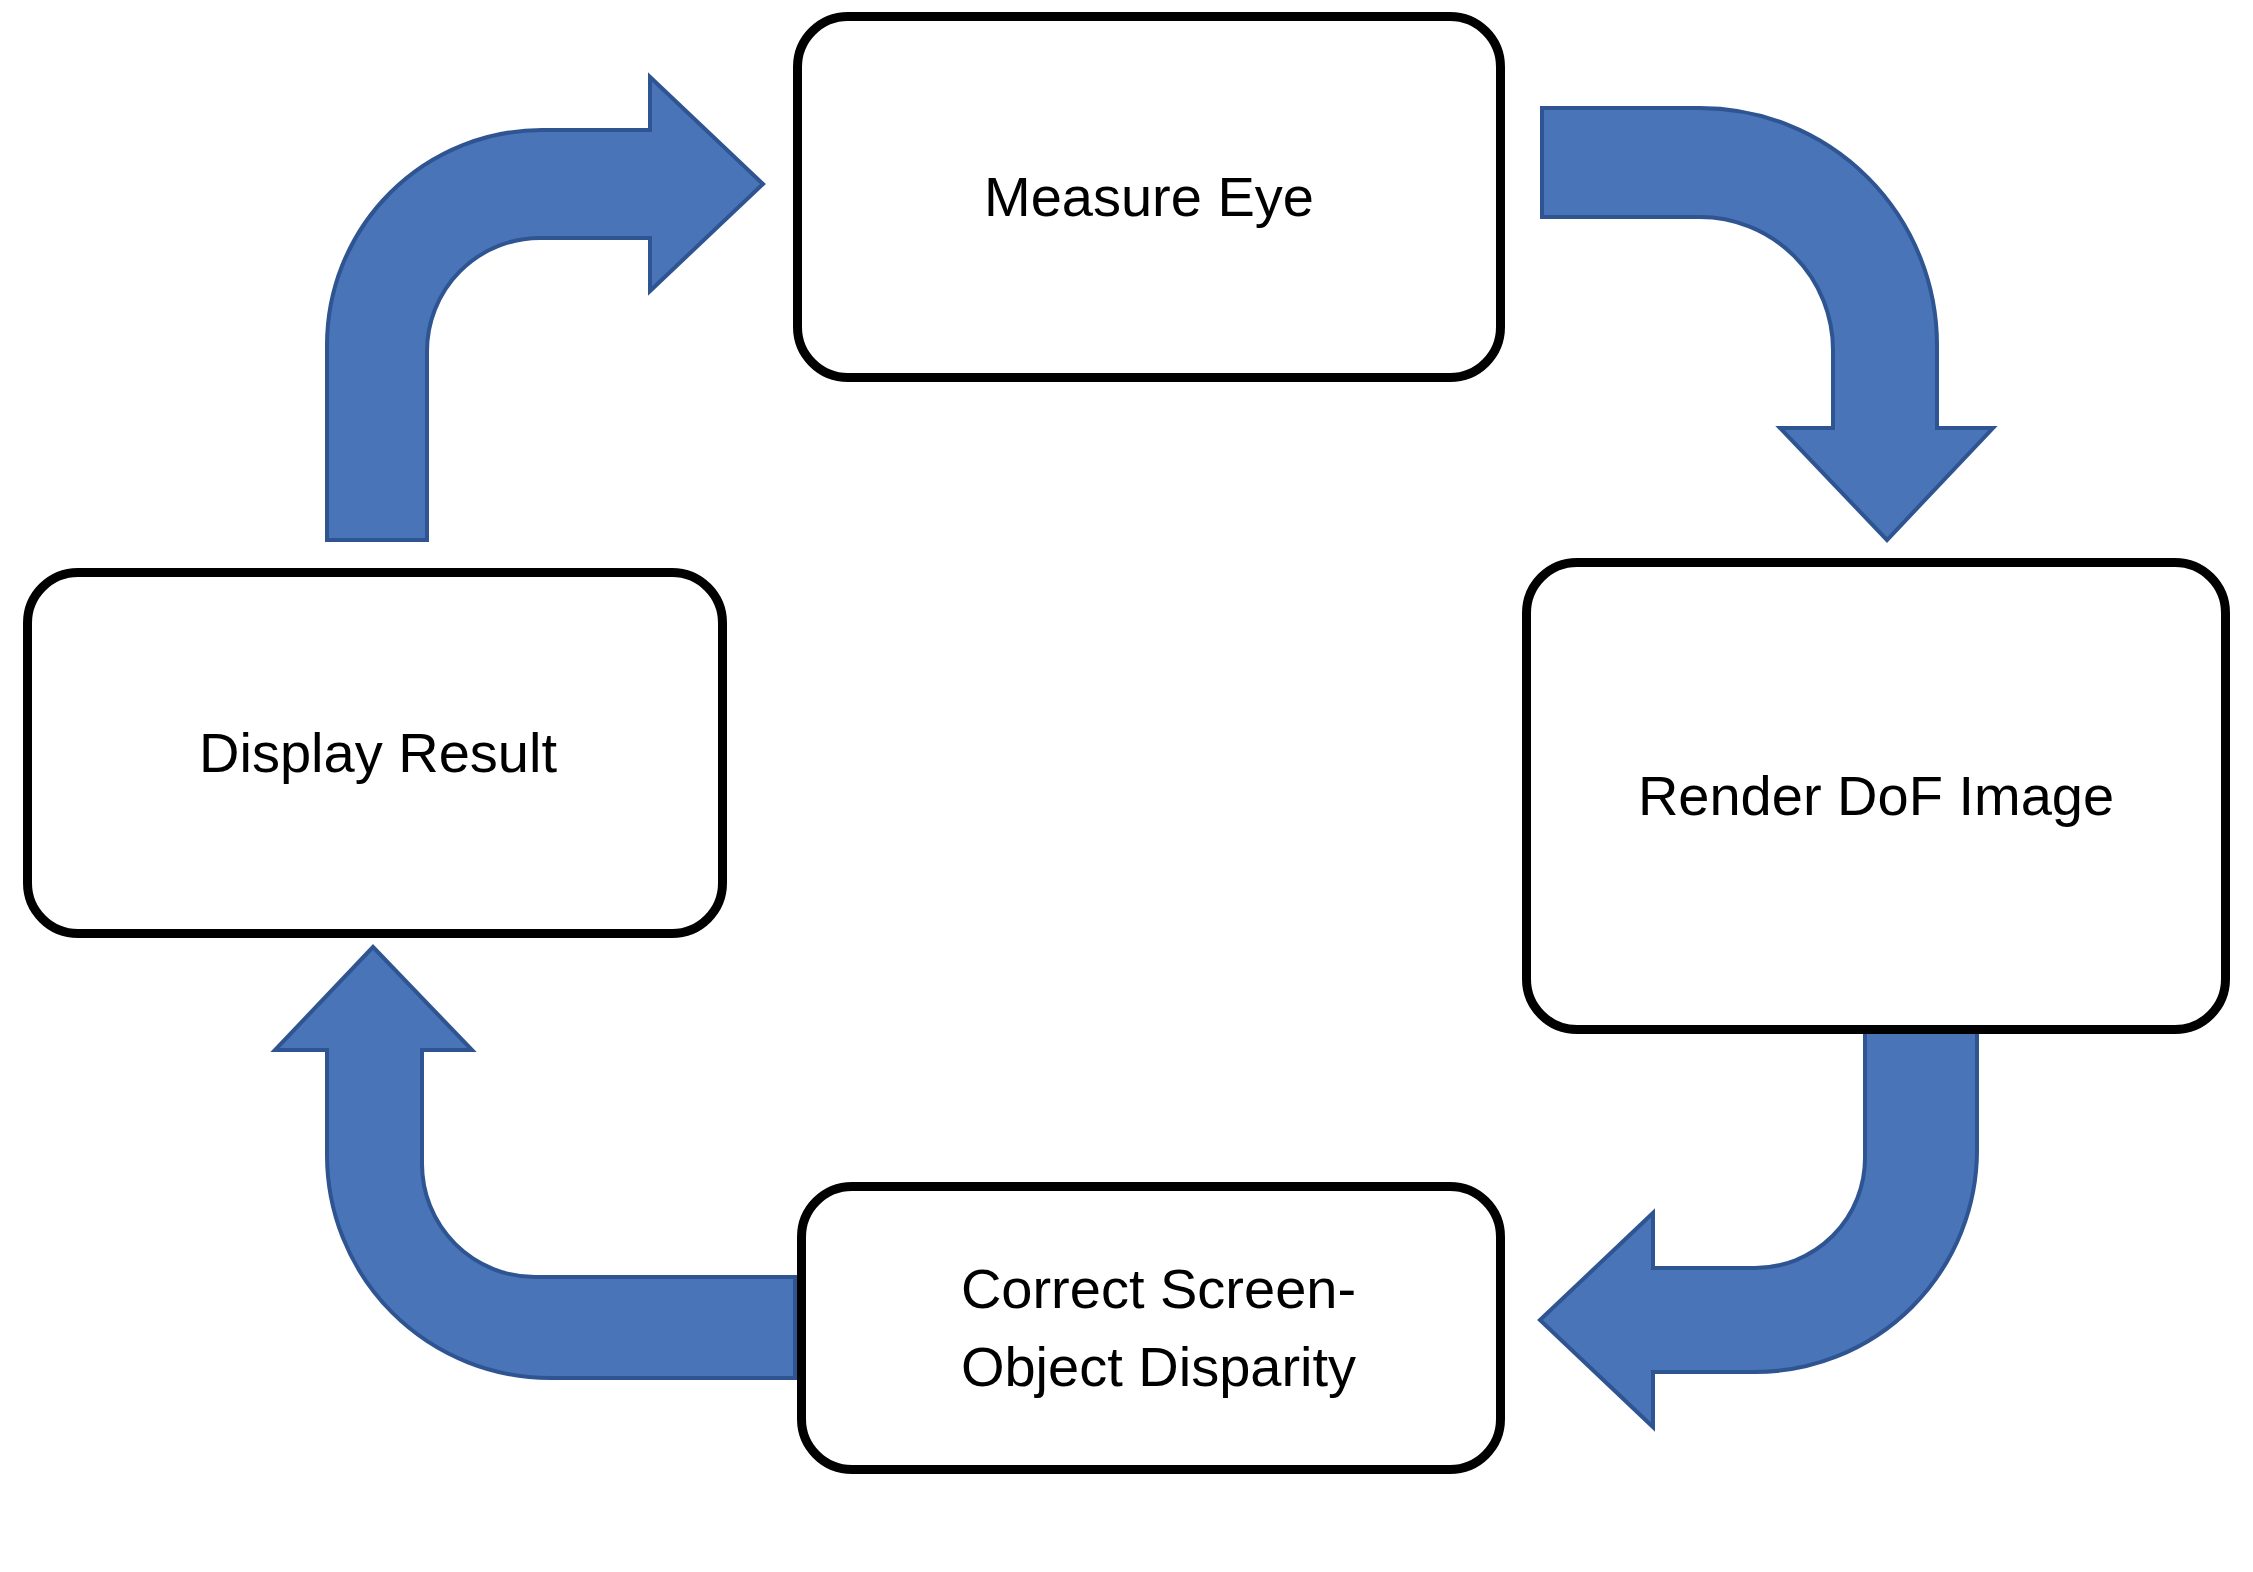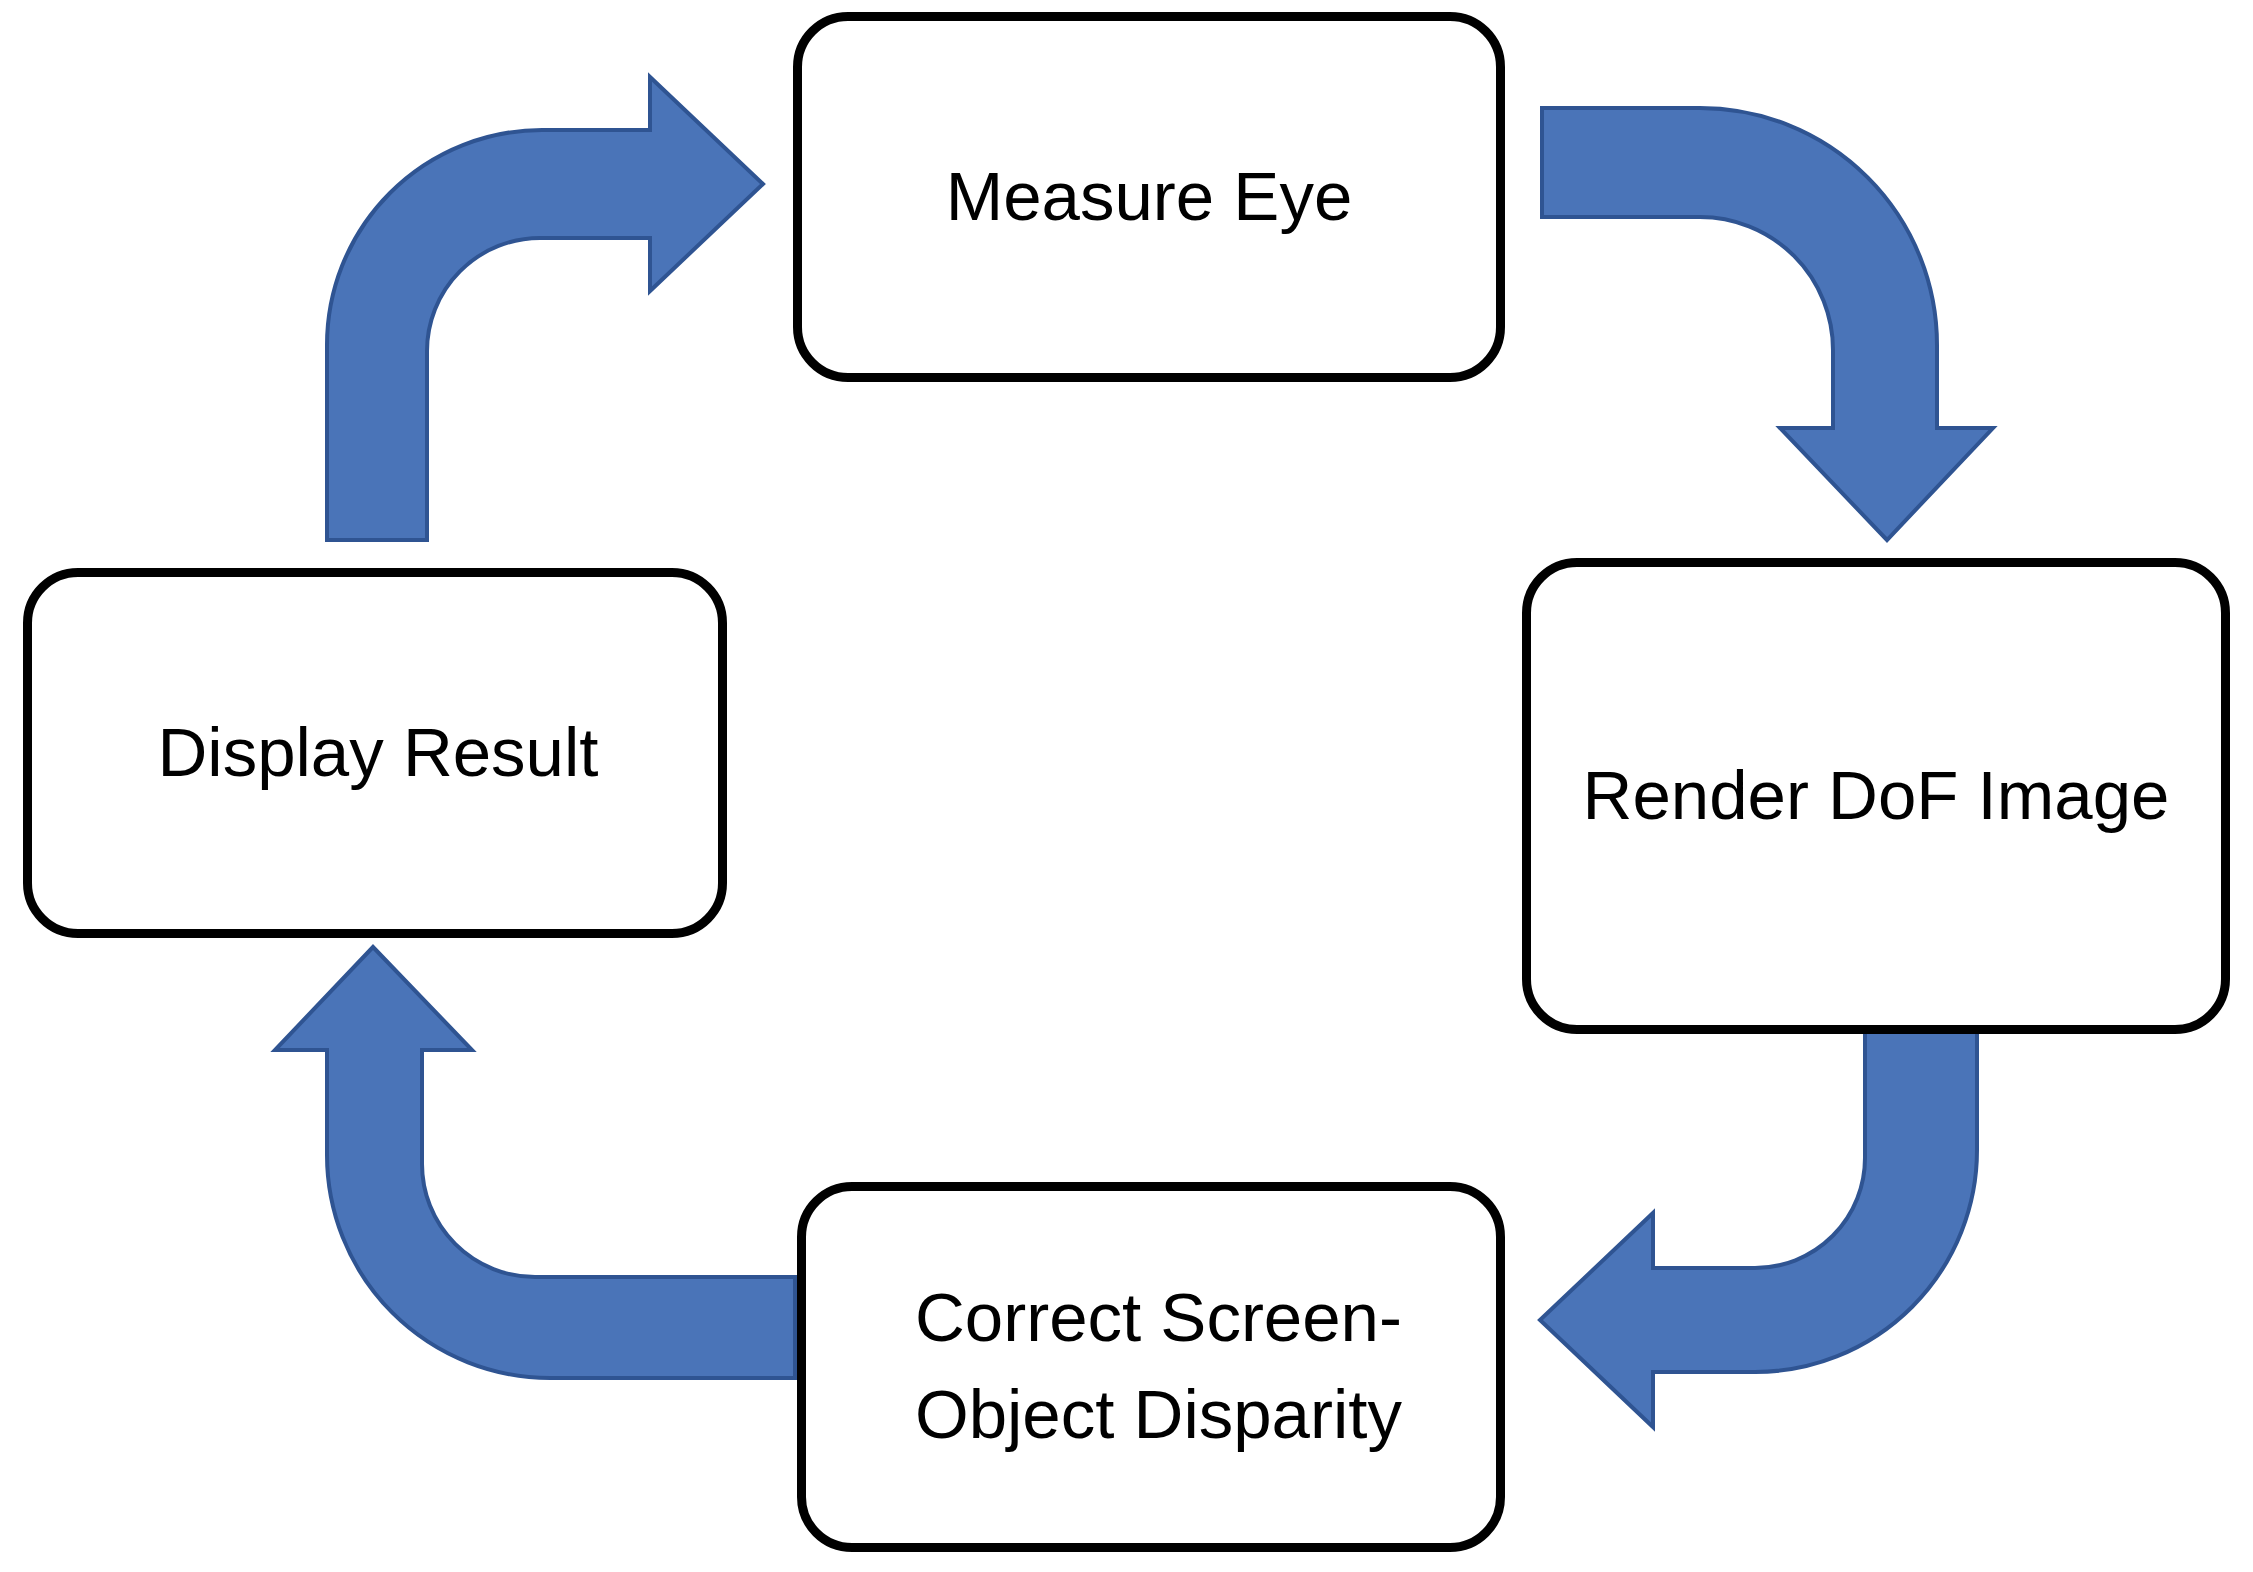--- a/index.html
+++ b/index.html
@@ -34,29 +34,29 @@
     box-sizing: border-box;
     background: var(--node-fill, #FFFFFF);
     border: 9px solid var(--node-border, #000000);
     border-radius: 55px;
     display: flex;
     align-items: center;
     justify-content: center;
     text-align: center;
   }
   .node-label {
-    font-size: 69px;
+    font-size: 56px;
     line-height: 1.4;
     color: var(--text, #000000);
     white-space: pre-line;
     letter-spacing: 0px;
   }
   .node-measure   { left: 793px;  top: 12px;   width: 712px; height: 370px; }
   .node-render    { left: 1522px; top: 558px;  width: 708px; height: 476px; text-align: right; }
-  .node-correct   { left: 797px;  top: 1182px; width: 708px; height: 370px; padding-left: 15px; }
+  .node-correct   { left: 797px;  top: 1182px; width: 708px; height: 292px; padding-left: 15px; }
   .node-display   { left: 23px;   top: 568px;  width: 704px; height: 370px; padding-left: 6px; }
 </style>
 </head>
 <body>
 
 <div class="canvas">
 
   <svg class="arrows" viewBox="0 0 2253 1572" aria-hidden="true">
 
     <path class="arrow-path" d="M 1542,108 H 1700 A 237,237 0 0 1 1937,345 V 428 H 1993 L 1887,540 L 1780,428 H 1833 V 350 A 133,133 0 0 0 1700,217 H 1542 Z"></path>

